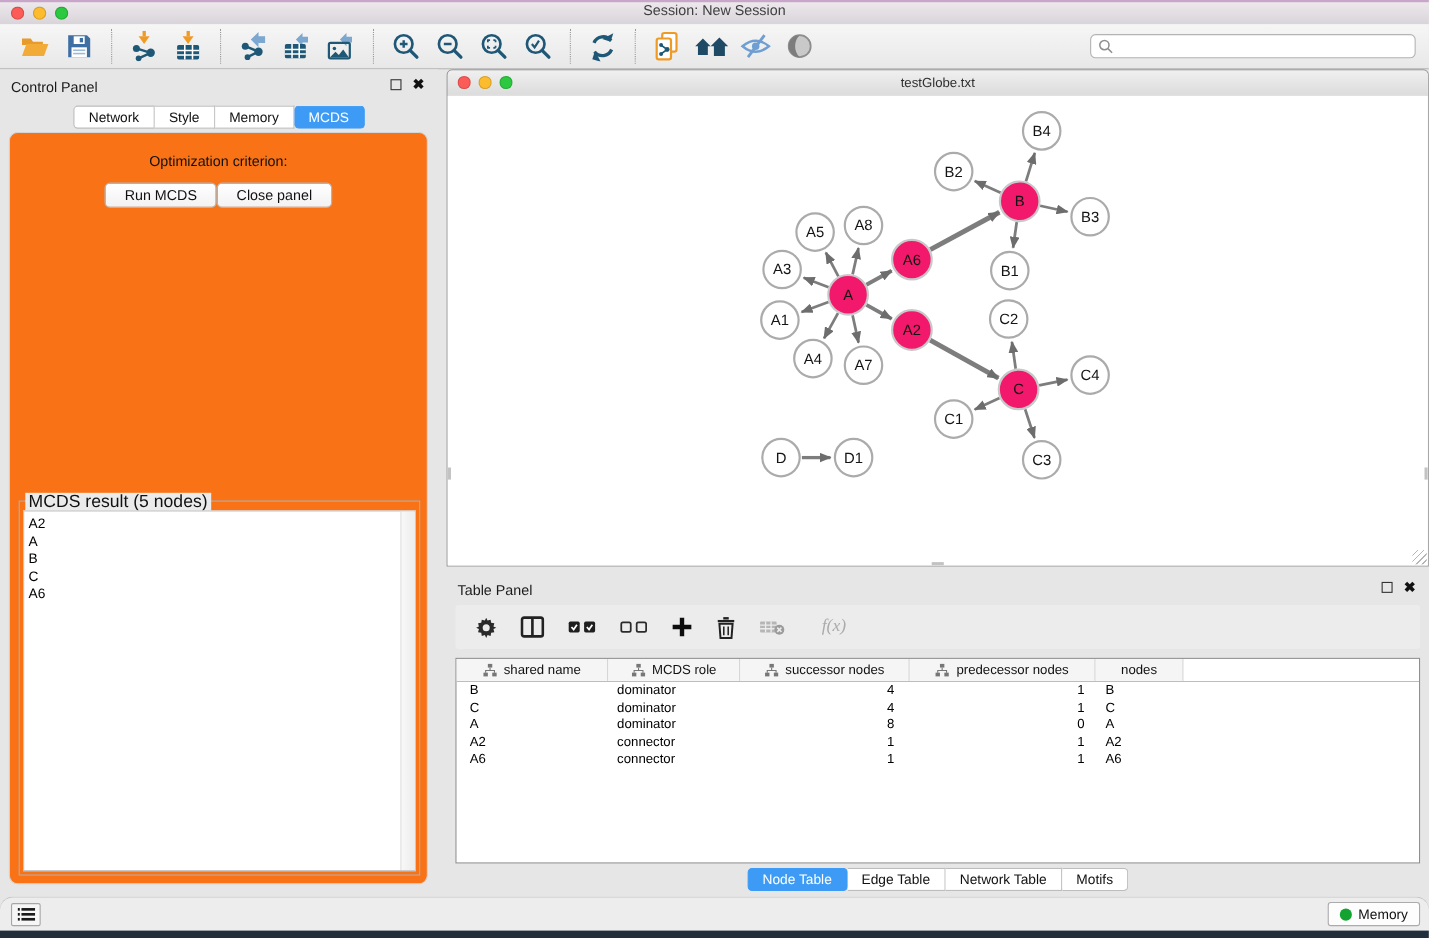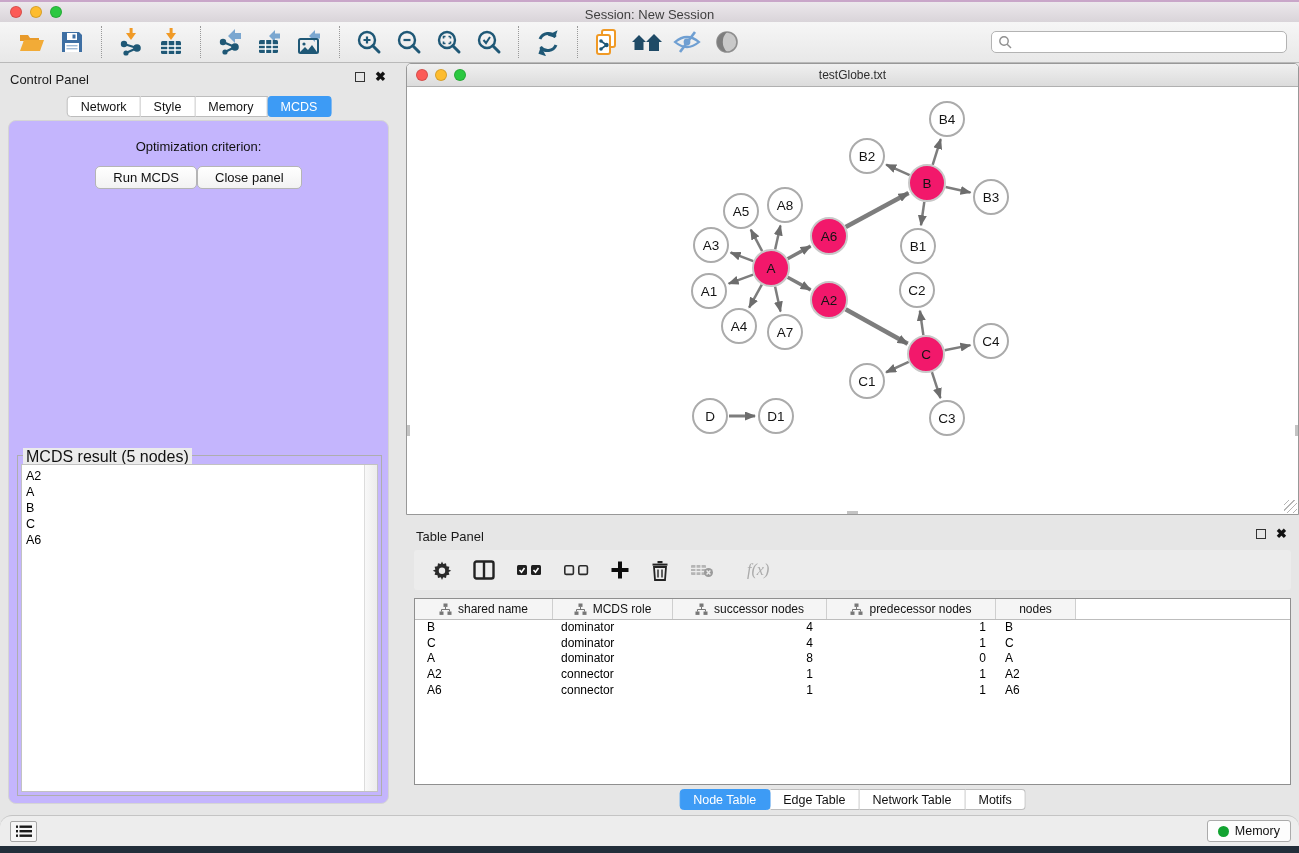--- a/index.html
+++ b/index.html
@@ -2,21 +2,21 @@
 <html><head>
 <meta charset="utf-8">
 <style>
   * { margin:0; padding:0; box-sizing:border-box; }
   html,body { width:1299px; height:853px; }
   body { position:relative; font-family:"Liberation Sans",sans-serif; background:#E6E6E6; overflow:hidden; }
 
   
   .titlebar { position:absolute; left:0; top:0; right:0; height:22px;
     background:linear-gradient(#ece8ec,#d9d4d9); border-top:2px solid #c9a6c9;
-    display:flex; align-items:flex-end; justify-content:center; }
+    display:flex; align-items:flex-start; justify-content:center; }
   .titlebar .title { font-size:13px; color:#3f3f3f; }
   .lights { position:absolute; left:10px; top:4px; display:flex; gap:8px; }
   .light { width:12px; height:12px; border-radius:50%; border:0.5px solid rgba(0,0,0,.15); }
   .light.red{background:#fc5b57;} .light.yellow{background:#fdbc2e;} .light.green{background:#2bc840;}
 
   
   .toolbar { position:absolute; left:0; top:22px; right:0; height:41px;
     background:linear-gradient(#f6f6f6,#e8e8e8); border-bottom:1px solid #b9b9b9;
     display:flex; align-items:center; padding:0 12px; }
   .tbtn { width:34px; height:32px; display:flex; align-items:center; justify-content:center; margin:0 3px; }
@@ -33,21 +33,21 @@
   .float-icon { width:10px; height:10px; border:1.6px solid #333; }
   .close-icon { font-size:13px; font-weight:bold; color:#111; line-height:10px; }
   .cp-tabs { position:absolute; top:33px; left:50%; transform:translateX(-50%);align-items:center; }
   .seg { display:flex; }
   .seg .tab { background:#fff; border:1px solid #bdbdbd; border-left-width:0; padding:0 13px;
     font-size:12.5px; color:#111; height:21px; line-height:20px; white-space:nowrap; }
   .seg .tab:first-child { border-left-width:1px; border-radius:4px 0 0 4px; }
   .seg .tab:last-child { border-radius:0 4px 4px 0; }
   .seg .tab.active { background:#3d9bf5; border-color:#3d9bf5; color:#fff; border-radius:4px; }
   .cp-content { position:absolute; left:8px; right:9px; top:57px; bottom:6px;
-    background:#c4b5fd; border:1px solid #d5d5d5; border-radius:8px; }
+    background:#f97316; border:1px solid #d5d5d5; border-radius:8px; }
   .opt-label { text-align:center; margin-top:18px; font-size:13px; color:#111; }
   .dropdown { position:relative; margin:10px auto 0; width:313px; height:24px; background:#fff;
     border:1px solid #acacac; border-radius:4px; }
   .dropdown .dval { position:absolute; left:9px; top:4px; font-size:13px; color:#111; white-space:nowrap; }
   .stepper { position:absolute; right:1px; top:1px; width:20px; height:20px;
     background:linear-gradient(#6db1f9,#2f7cf0); border-radius:3px; }
   .stepper .up, .stepper .dn { position:absolute; left:5px; width:0; height:0; border-left:5px solid transparent; border-right:5px solid transparent; }
   .stepper .up { top:3px; border-bottom:5px solid #fff; }
   .stepper .dn { bottom:3px; border-top:5px solid #fff; }
   .btn-row { display:flex; justify-content:center; margin-top:12px; }

